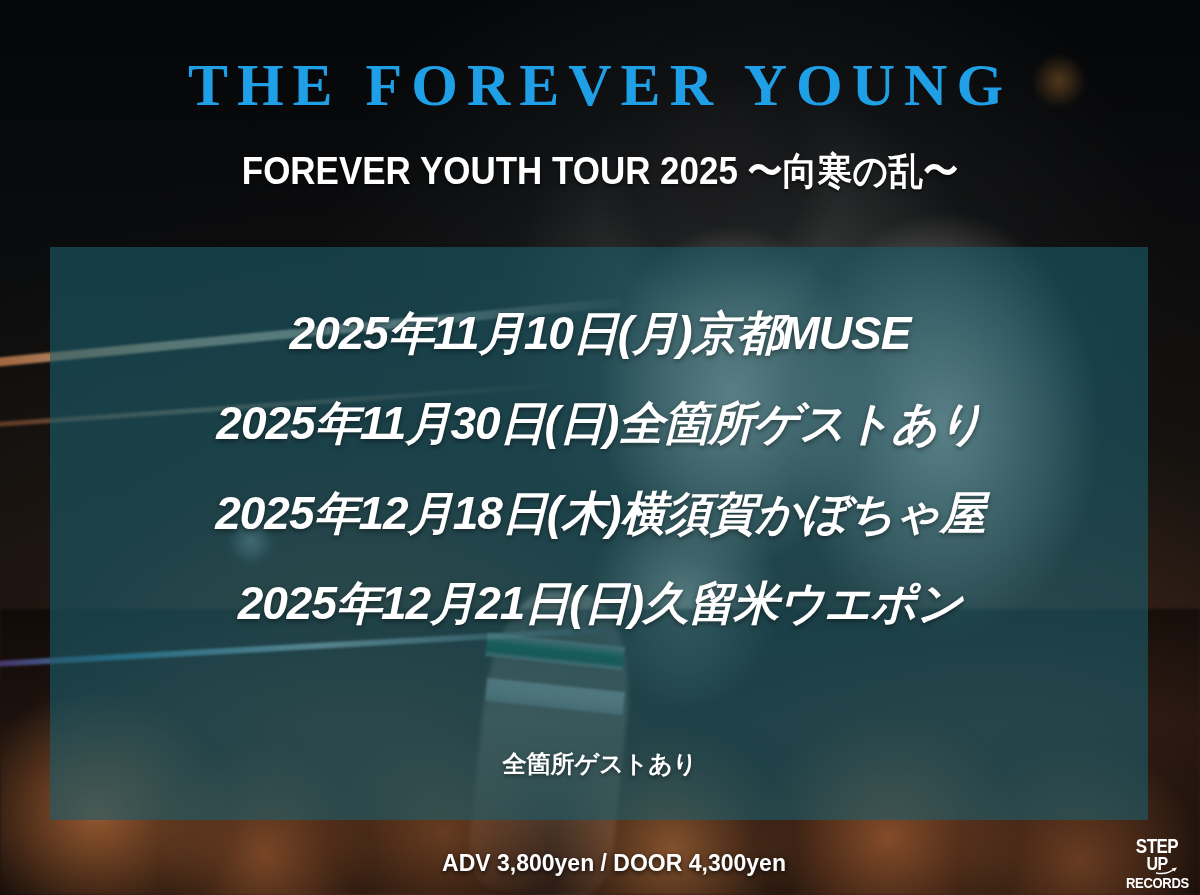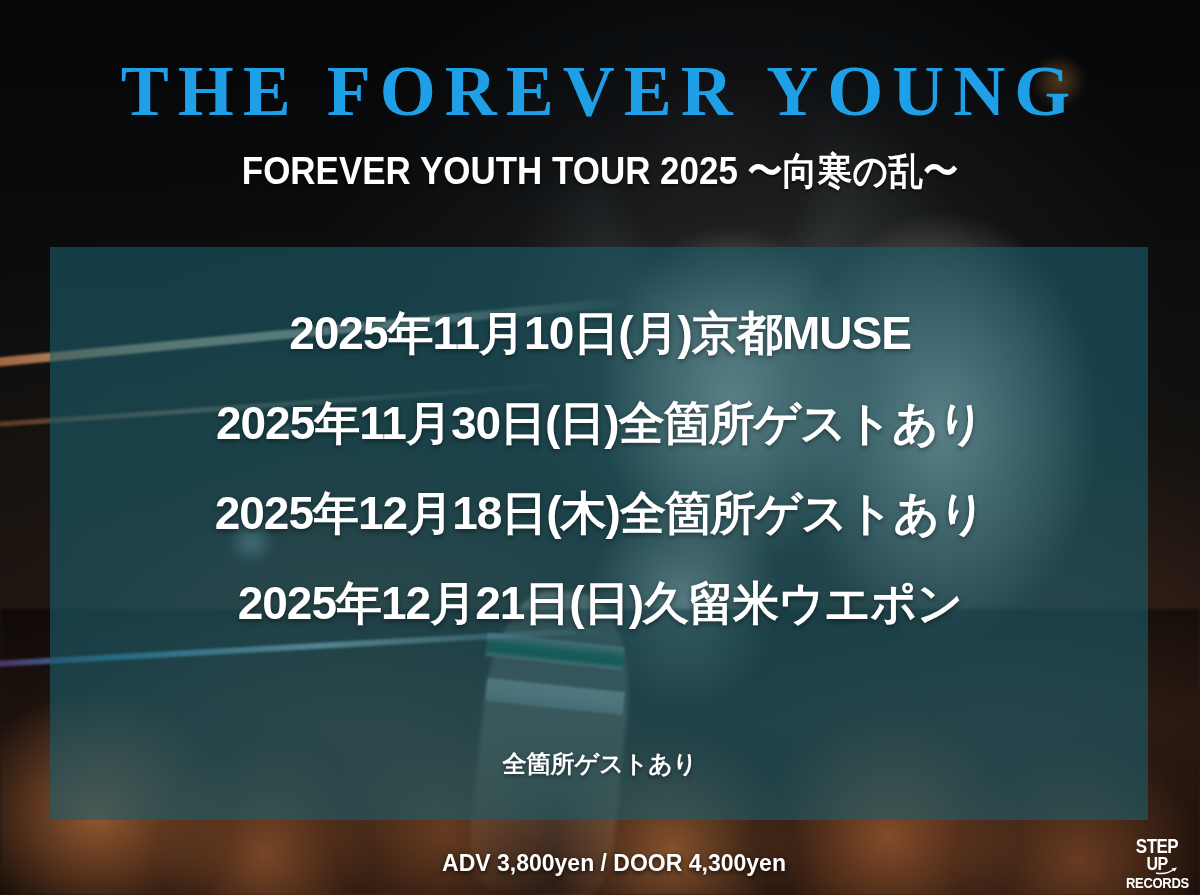--- a/index.html
+++ b/index.html
@@ -160,21 +160,21 @@
   }
 
   .band-name {
     position: absolute;
     left: 0; right: 0;
     top: 55px;
     text-align: center;
     color: #1f9fe6;
     font-family: "Liberation Serif", "DejaVu Serif", serif;
     font-weight: 700;
-    font-size: 72px;
+    font-size: 60px;
     letter-spacing: 9px;
     line-height: 1;
     white-space: nowrap;
   }
 
   .tour-title {
     position: absolute;
     left: 0; right: 0;
     top: 152px;
     text-align: center;
@@ -186,20 +186,21 @@
     line-height: 1;
     transform: scaleX(0.92);
     white-space: nowrap;
     text-shadow: 0 2px 3px rgba(0,0,0,0.55);
   }
 
   .dates {
     position: absolute;
     left: 0; right: 0;
     top: 288px;
+    font-style: italic;
   }
   .date-row {
     height: 90px;
     display: flex;
     align-items: center;
     justify-content: center;
     color: #ffffff;
     font-weight: 700;
     font-size: 46px;
     line-height: 1;
@@ -299,21 +300,21 @@
 
   <div class="text-layer">
 
     <div class="band-name">THE FOREVER YOUNG</div>
 
     <div class="tour-title">FOREVER YOUTH TOUR 2025 〜向寒の乱〜</div>
 
     <div class="dates">
       <div class="date-row">2025年11月10日(月)京都MUSE</div>
       <div class="date-row">2025年11月30日(日)全箇所ゲストあり</div>
-      <div class="date-row">2025年12月18日(木)全箇所ゲストあり</div>
+      <div class="date-row">2025年12月18日(木)横須賀かぼちゃ屋</div>
       <div class="date-row">2025年12月21日(日)久留米ウエポン</div>
     </div>
 
     <div class="guest-note">全箇所ゲストあり</div>
 
     <div class="price">ADV 3,800yen / DOOR 4,300yen</div>
 
     <div class="logo">
       <div class="logo-step">STEP</div>
       <div class="logo-up">UP</div>

